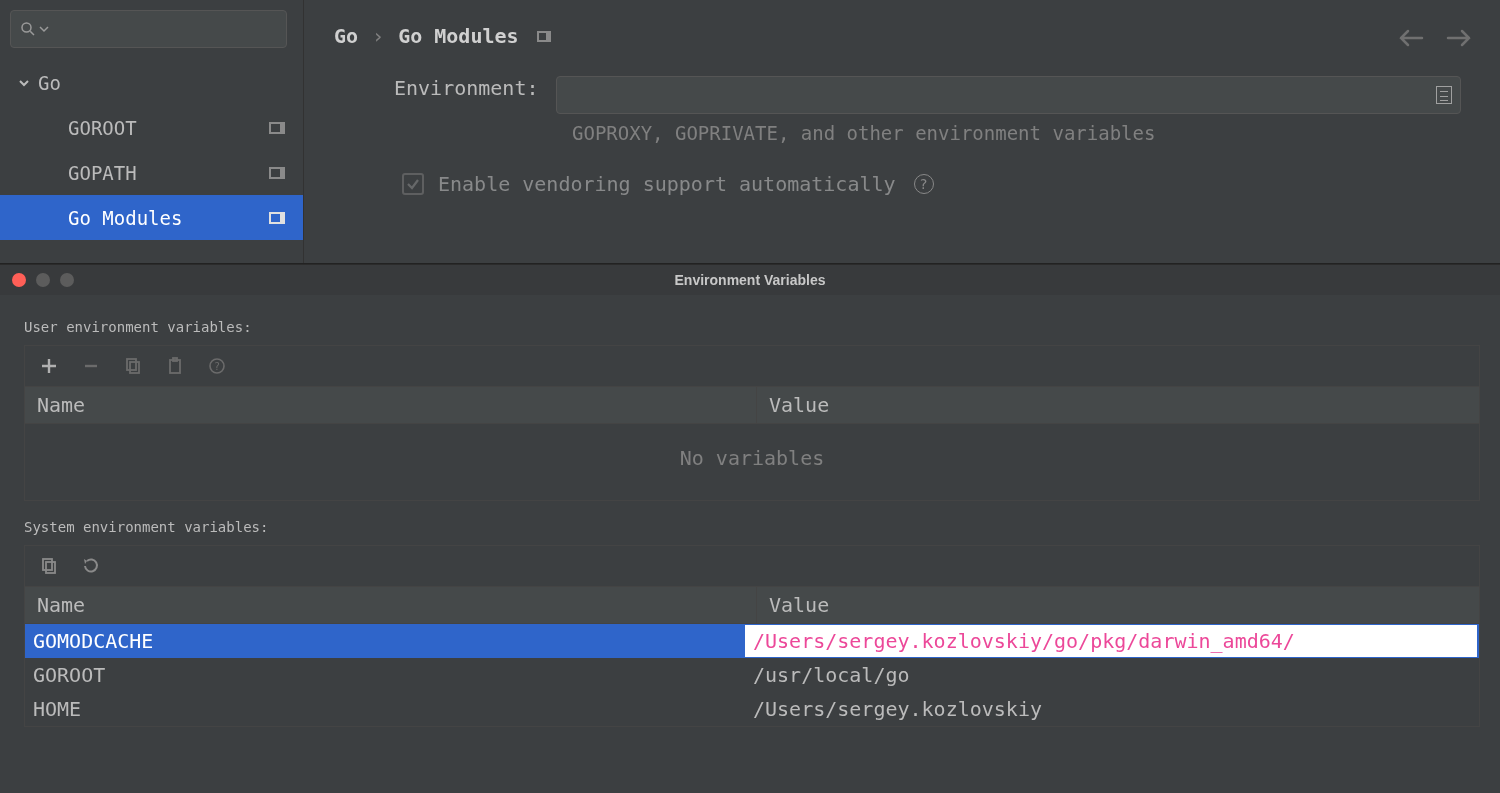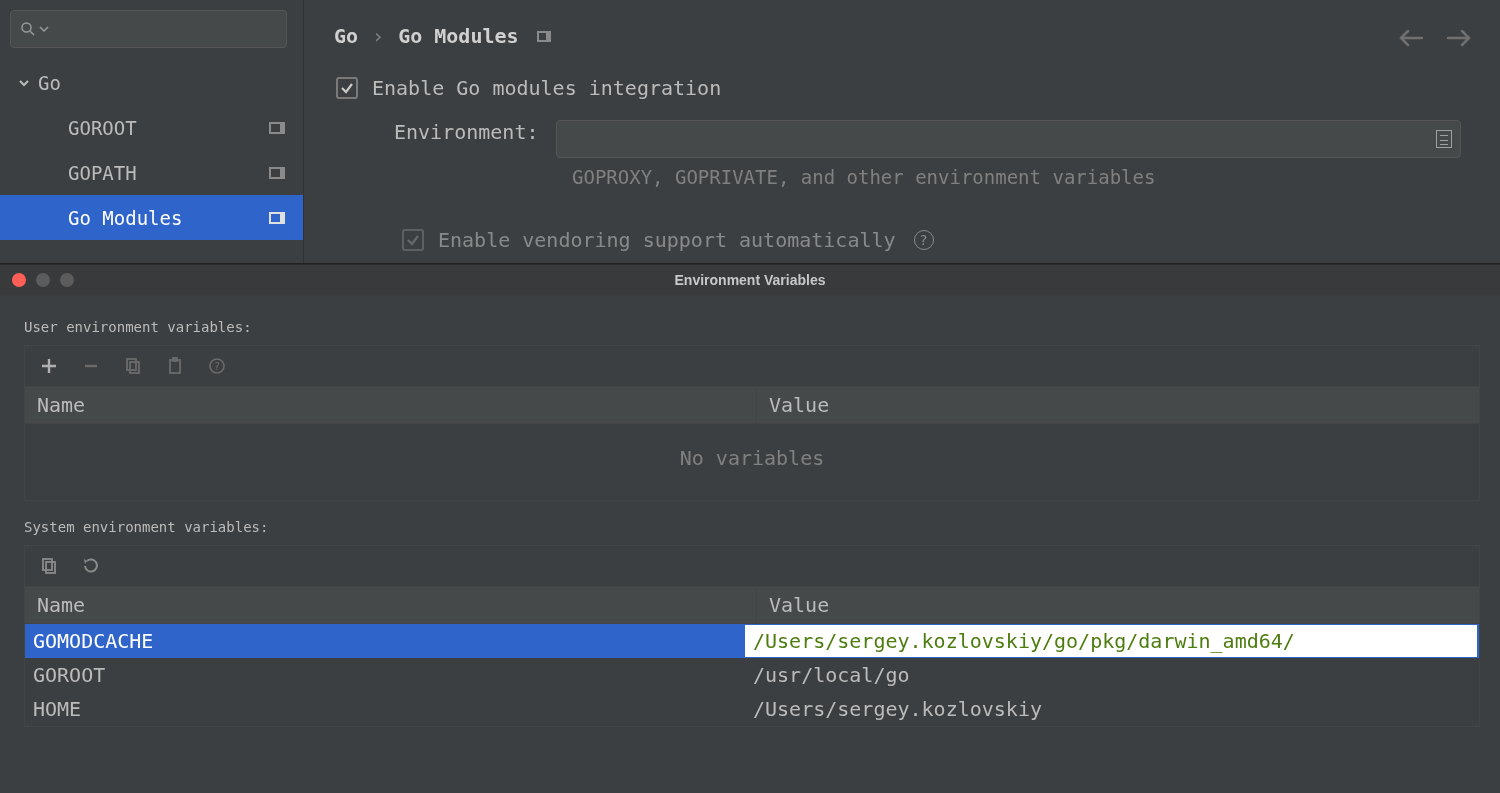--- a/index.html
+++ b/index.html
@@ -173,21 +173,21 @@
     left: 3px; right: 3px;
     height: 1px;
     background: #a0a0a0;
   }
   .env-list-icon::before { top: 4px; }
   .env-list-icon::after { top: 9px; box-shadow: 0 4px 0 #a0a0a0; }
   .hint-row {
     padding-left: 236px;
     font-size: 19px;
     color: var(--text-dim);
-    margin-bottom: 40px;
+    margin-bottom: 28px;
   }
   .help-circle {
     width: 20px; height: 20px;
     border: 1.5px solid #888;
     border-radius: 50%;
     display: inline-flex;
     align-items: center;
     justify-content: center;
     font-size: 14px;
     color: #888;
@@ -289,21 +289,21 @@
   .td {
     padding: 4px 8px;
     font-size: 20px;
     color: var(--text-primary);
   }
   .td.name { width: 720px; }
   .td.value { flex: 1; }
   .tr.selected .td { color: #ffffff; }
   .tr.selected .td.value {
     background: #ffffff;
-    color: #4d7c0f;
+    color: #ec4899;
     margin: 1px 2px 1px 0;
     border-radius: 0;
   }
   .sys-wrap { border: 1px solid var(--border-light); }
   svg { display: block; }
 </style>
 </head>
 <body>
 
 <div class="app">
@@ -362,28 +362,20 @@
           </svg>
       </span>
       <span>
         <svg width="26" height="20" viewBox="0 0 26 20">
             <path d="M16 3 L23 10 L16 17 M23 10 H2" stroke="#707070" stroke-width="2.5" fill="none" stroke-linecap="round"></path>
           </svg>
       </span>
     </div>
 
     <div class="form">
-      <div class="check-row">
-        <span class="checkbox">
-          <svg width="14" height="14" viewBox="0 0 14 14">
-              <path d="M2 7 L6 11 L12 3" stroke="#c8c8c8" stroke-width="2.2" fill="none"></path>
-            </svg>
-        </span>
-        <span>Enable Go modules integration</span>
-      </div>
 
       <div class="env-row">
         <span class="env-label">Environment:</span>
         <div class="env-input" title="">
           <span class="env-list-icon"></span>
         </div>
       </div>
       <div class="hint-row">GOPROXY, GOPRIVATE, and other environment variables</div>
 
       <div class="check-row indented">

